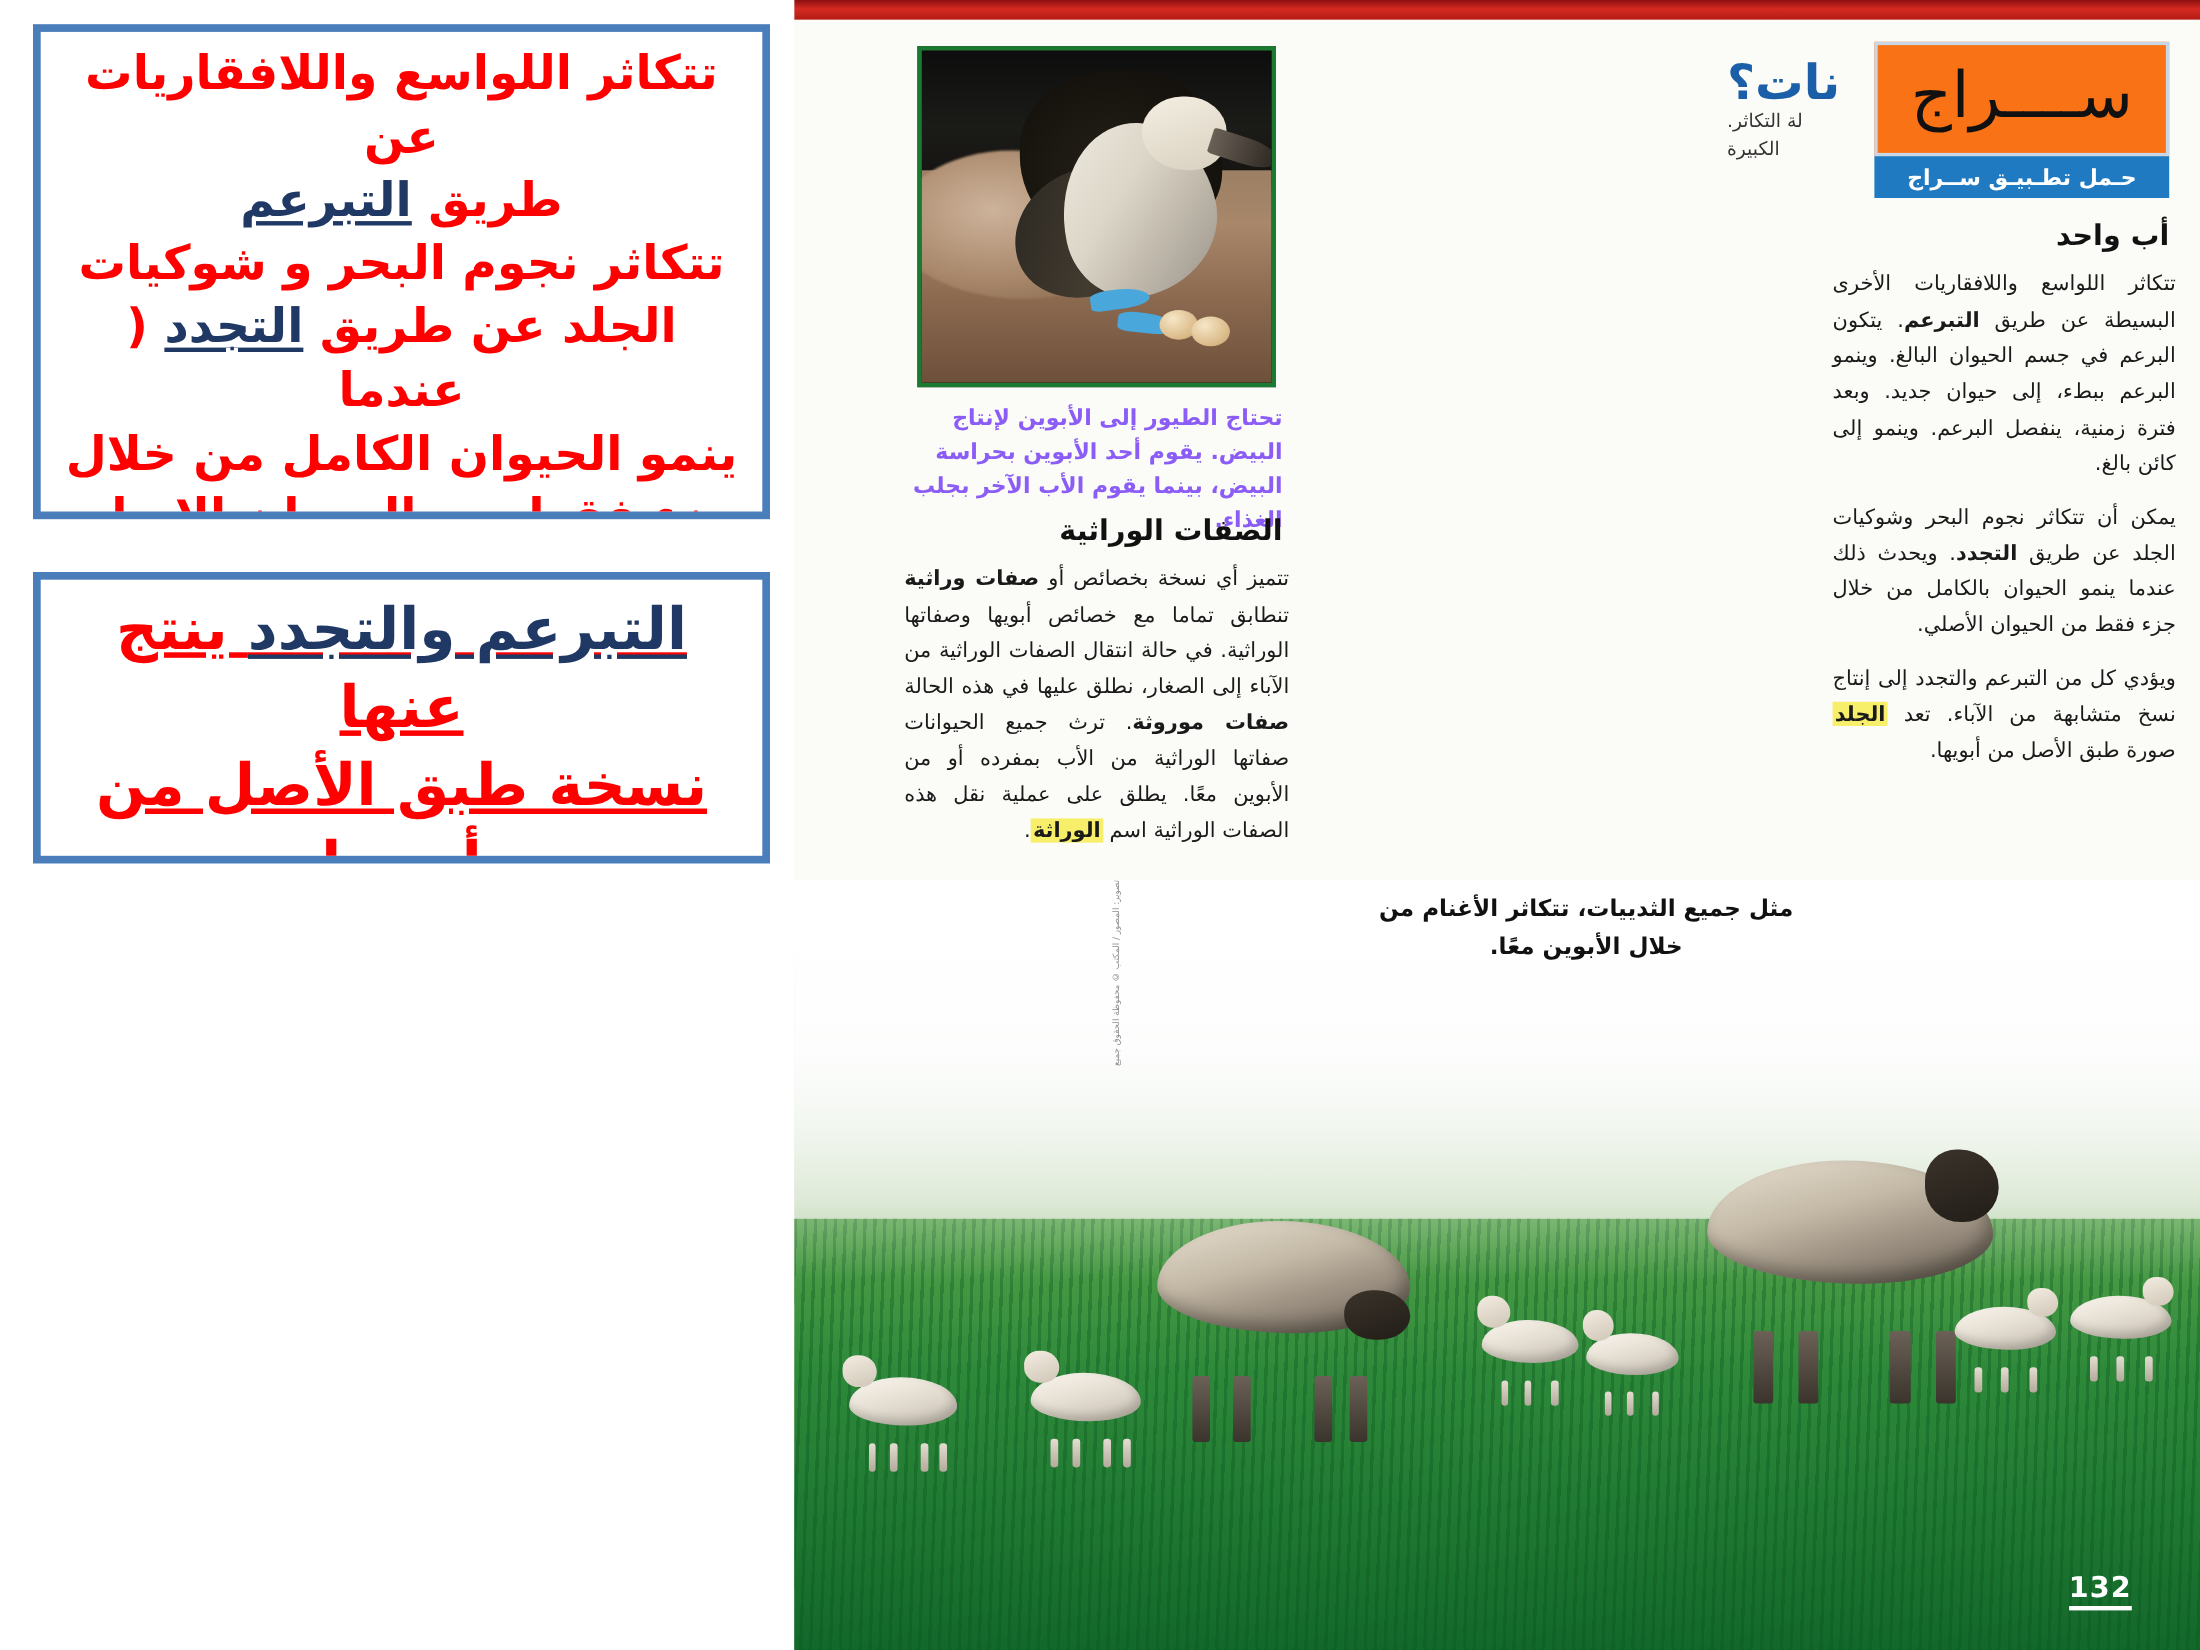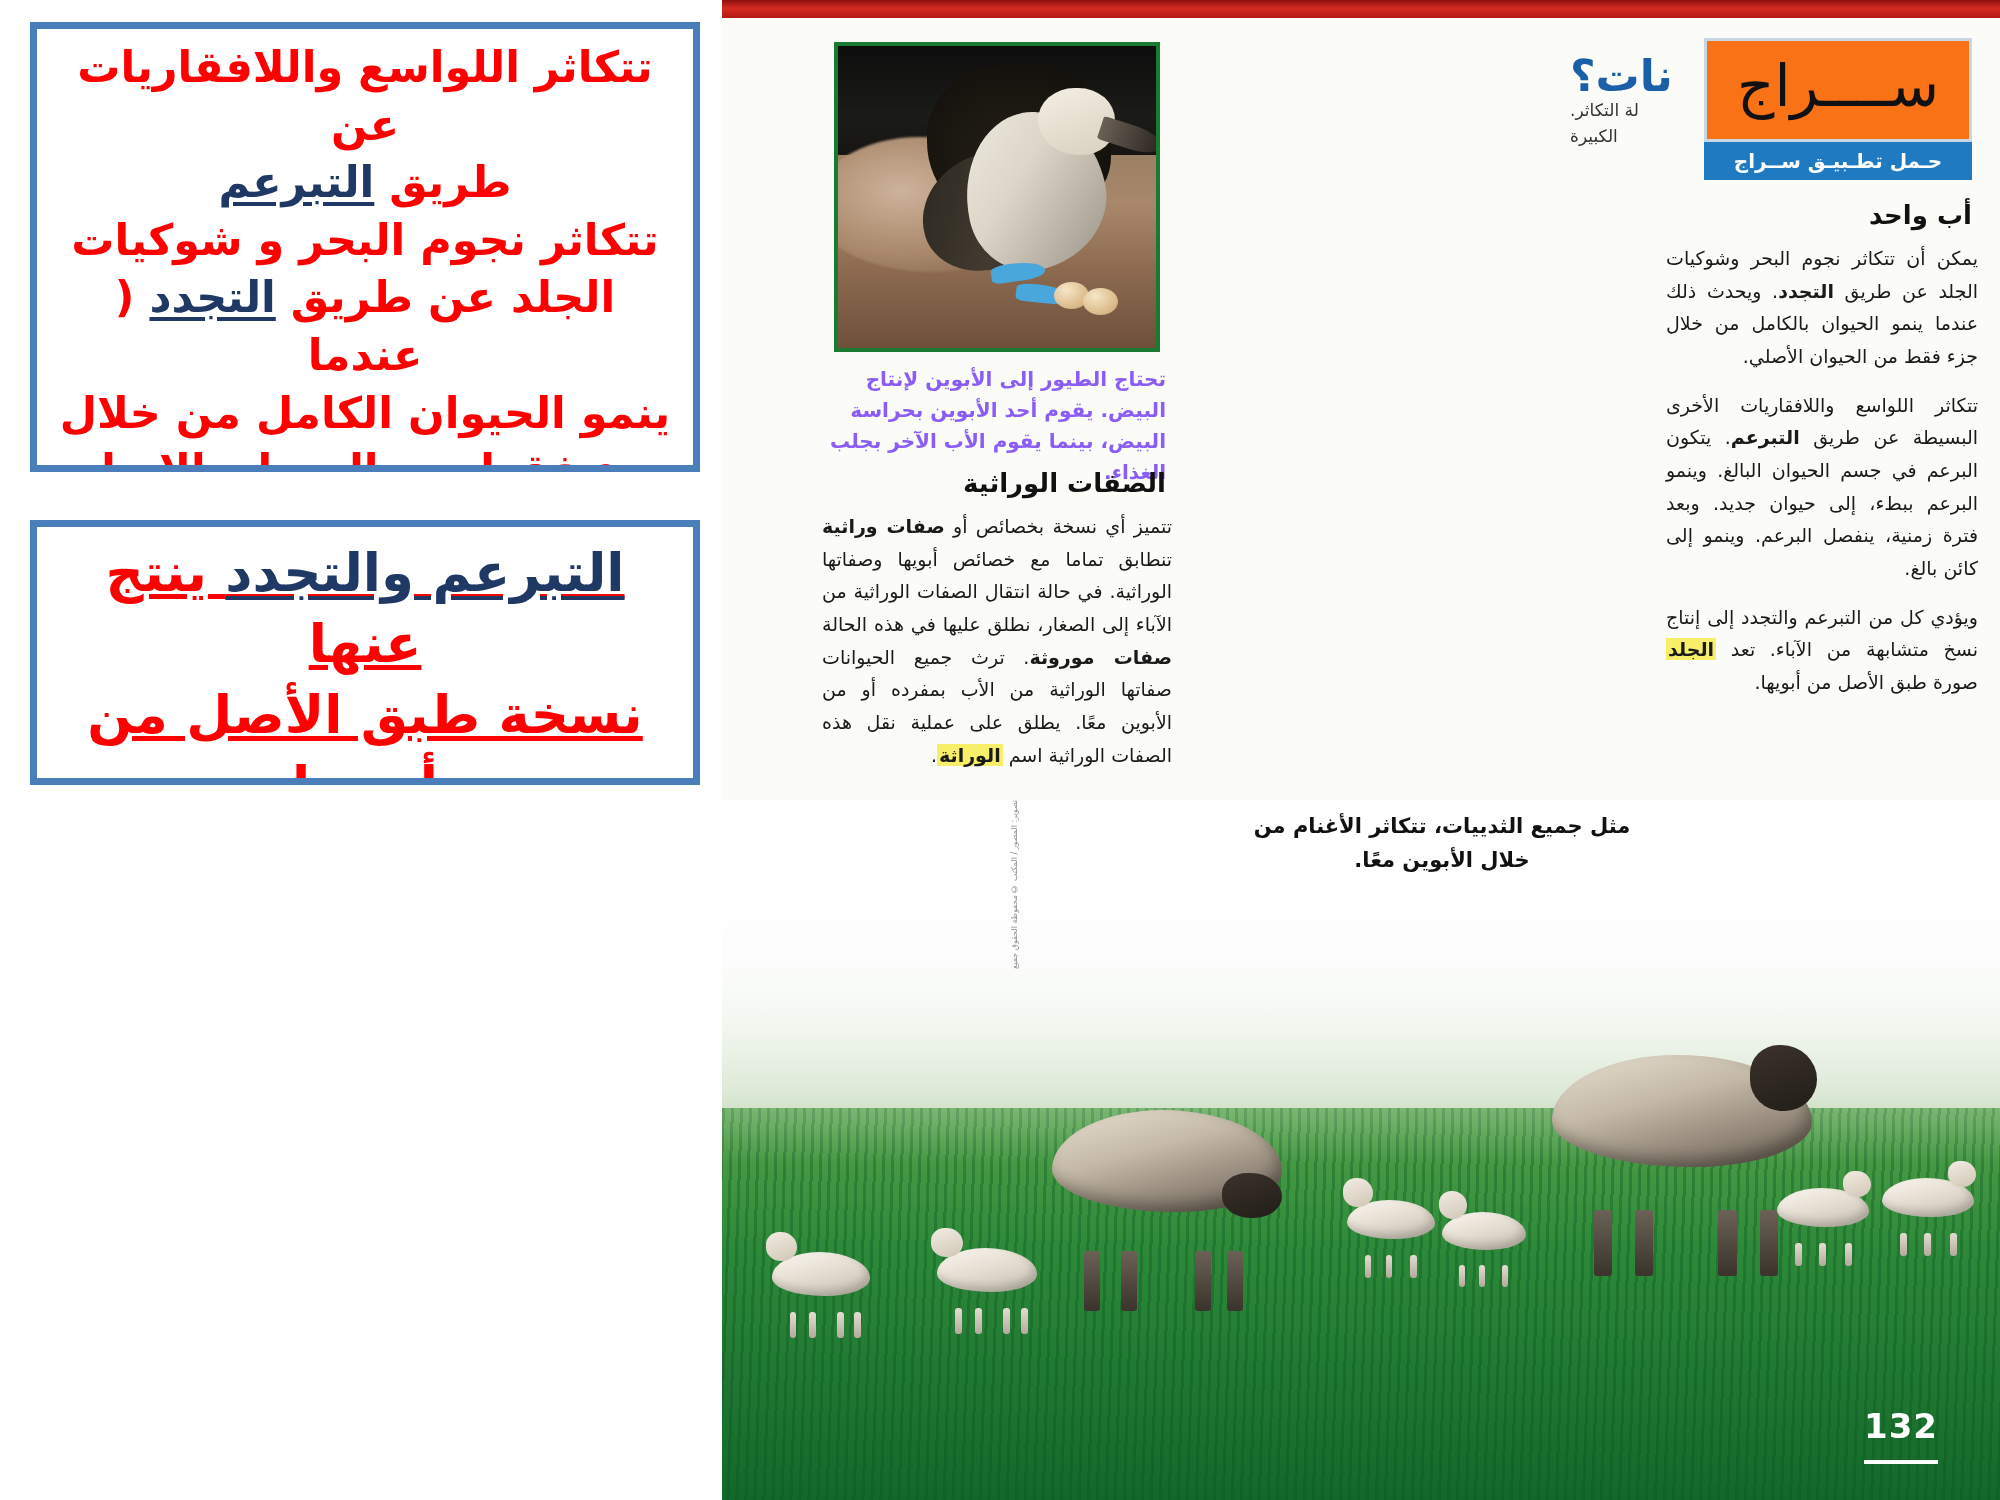--- a/index.html
+++ b/index.html
@@ -194,22 +194,22 @@
     text-align:center;font-weight:700;font-size:21px;line-height:1.6;color:#111;
   }
   .credit-vert{
     position:absolute;left:288px;top:800px;
     writing-mode:vertical-rl;transform:rotate(180deg);
     font-size:8px;letter-spacing:1px;color:#8d8d8d;height:240px;
     white-space:nowrap;
   }
   .page-number{
     position:absolute;right:62px;bottom:36px;
-    color:#ffffff;font-size:34px;font-weight:700;letter-spacing:1px;
-    border-bottom:4px solid #ffffff;padding-bottom:17px;line-height:1;
+    color:#ffffff;font-size:26px;font-weight:700;letter-spacing:1px;
+    border-bottom:4px solid #ffffff;padding-bottom:3px;line-height:1;
   }
 </style>
 </head>
 <body>
 
 <div class="stage">
 
   <div class="callout" id="callout-1">
     <span>تتكاثر  اللواسع واللافقاريات  عن</span><br>
     <span>طريق  </span><span class="u-term">التبرعم</span><br>
@@ -254,22 +254,22 @@
       <div class="foot f1"></div>
       <div class="foot f2"></div>
       <div class="egg e1"></div>
       <div class="egg e2"></div>
     </div>
 
     <div class="bird-caption">تحتاج الطيور إلى الأبوين لإنتاج البيض. يقوم أحد الأبوين بحراسة البيض، بينما يقوم الأب الآخر بجلب الغذاء.</div>
 
     <div class="head-father">أب واحد</div>
     <div class="col-right">
+      <p><span>تتكاثر اللواسع واللافقاريات الأخرى البسيطة عن طريق </span><b class="term">التبرعم</b><span>. يتكون البرعم في جسم الحيوان البالغ. وينمو البرعم ببطء، إلى حيوان جديد. وبعد فترة زمنية، ينفصل البرعم. وينمو إلى كائن بالغ.</span></p>
       <p><span>يمكن أن تتكاثر نجوم البحر وشوكيات الجلد عن طريق </span><b class="term">التجدد</b><span>. ويحدث ذلك عندما ينمو الحيوان بالكامل من خلال جزء فقط من الحيوان الأصلي.</span></p>
-      <p><span>تتكاثر اللواسع واللافقاريات الأخرى البسيطة عن طريق </span><b class="term">التبرعم</b><span>. يتكون البرعم في جسم الحيوان البالغ. وينمو البرعم ببطء، إلى حيوان جديد. وبعد فترة زمنية، ينفصل البرعم. وينمو إلى كائن بالغ.</span></p>
       <p><span>ويؤدي كل من التبرعم والتجدد إلى إنتاج نسخ متشابهة من الآباء. تعد </span><span class="hl">الجلد</span><span> صورة طبق الأصل من أبويها.</span></p>
     </div>
 
     <div class="head-traits">الصفات الوراثية</div>
     <div class="col-left">
       <p><span>تتميز أي نسخة بخصائص أو </span><b class="term">صفات وراثية</b><span> تنطابق تماما مع خصائص أبويها وصفاتها الوراثية. في حالة انتقال الصفات الوراثية من الآباء إلى الصغار، نطلق عليها في هذه الحالة </span><b class="term">صفات موروثة</b><span>. ترث جميع الحيوانات صفاتها الوراثية من الأب بمفرده أو من الأبوين معًا. يطلق على عملية نقل هذه الصفات الوراثية اسم </span><span class="hl">الوراثة</span><span>.</span></p>
     </div>
 
     <div class="sheep-photo">
       <div class="grass"></div>

